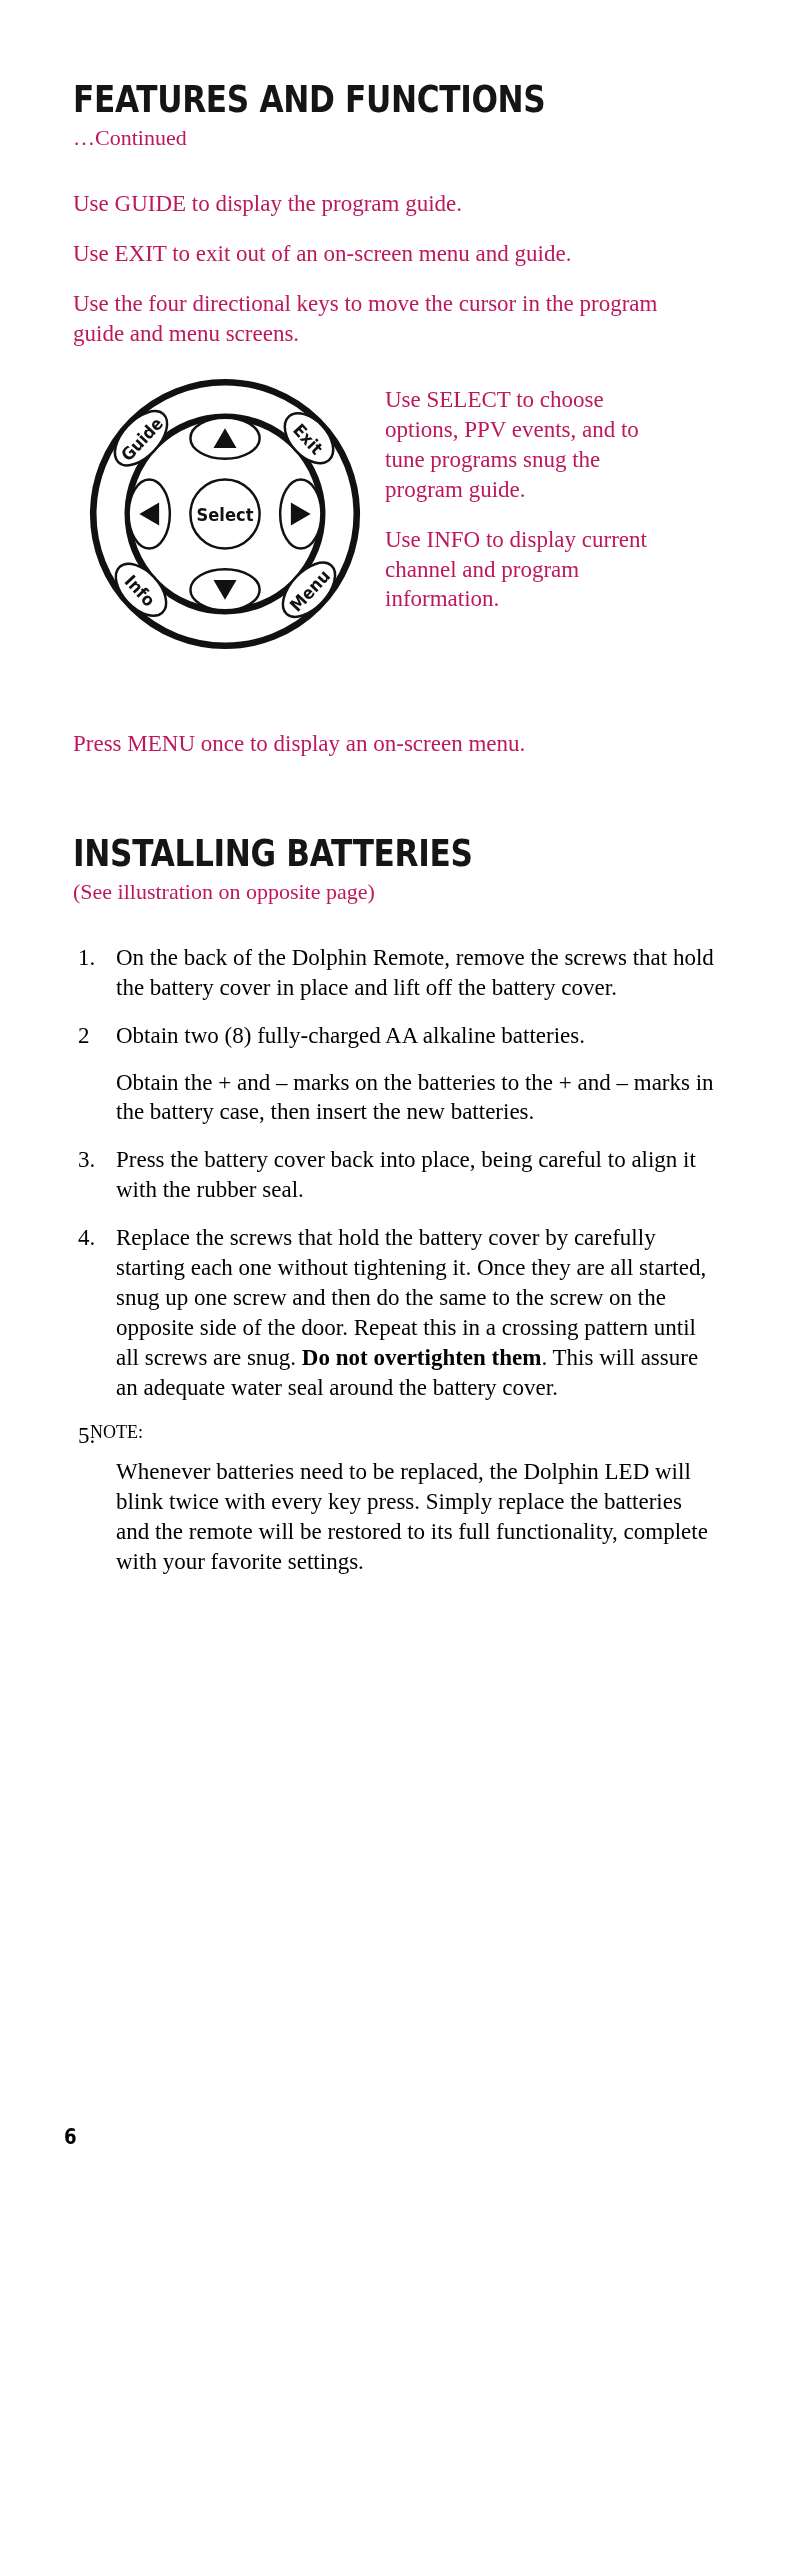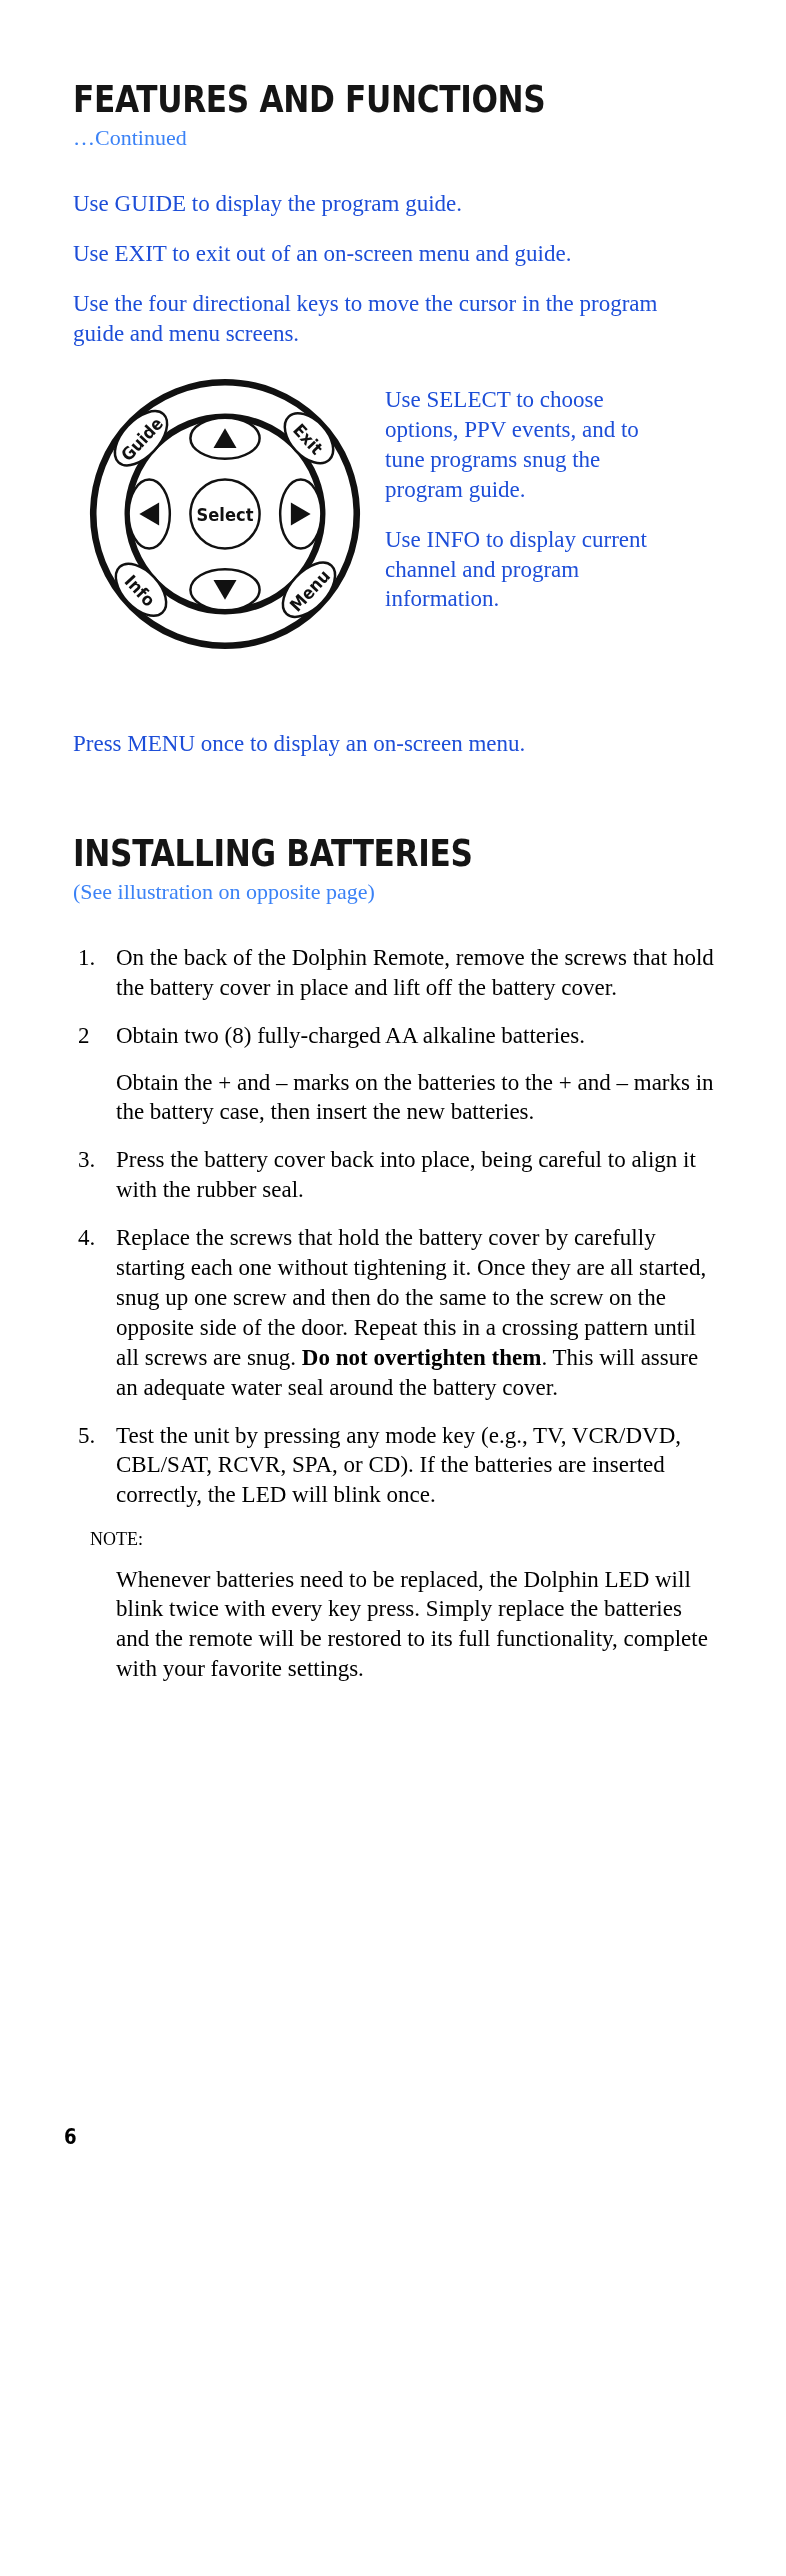--- a/index.html
+++ b/index.html
@@ -35,29 +35,29 @@
     transform: scaleX(0.82);
     transform-origin: left center;
     color: #151515;
     white-space: nowrap;
   }
   .title-wrap-first { padding-top: 64px; }
   .subtitle {
     font-size: 22px;
     line-height: 1.2;
     margin: 6.6px 0 0 0;
-    color: #3b82f6;
+    color: #be185d;
   }
 
   
   p.body {
     font-size: 23px;
     line-height: 1.30;
     margin: 0;
-    color: #1d4ed8;
+    color: #be185d;
   }
   .gap-lg { height: 38px; }
   .gap-md { height: 20px; }
 
   
   .diagram-block {
     position: relative;
     margin-top: 25px;
     min-height: 355px;
   }
@@ -235,21 +235,20 @@
       <span>Press the battery cover back into place, being careful to align it with the rubber seal.</span>
     </li>
 
     <li>
       <span class="num">4.</span>
       <span>Replace the screws that hold the battery cover by carefully starting each one without tightening it. Once they are all started, snug up one screw and then do the same to the screw on the opposite side of the door. Repeat this in a crossing pattern until all screws are snug. </span><span class="bold">Do not overtighten them</span><span>. This will assure an adequate water seal around the battery cover.</span>
     </li>
 
     <li>
       <span class="num">5.</span>
-      <span>Test the unit by pressing any mode key (e.g., TV, VCR/DVD, CBL/SAT, RCVR, SPA, or CD). If the batteries are inserted correctly, the LED will blink once.</span>
     </li>
 
   </ol>
 
   <p class="note-label">NOTE:</p>
   <p class="note-body">Whenever batteries need to be replaced, the Dolphin LED will blink twice with every key press. Simply replace the batteries and the remote will be restored to its full functionality, complete with your favorite settings.</p>
 
   <div class="page-number">6</div>
 
 </div>

